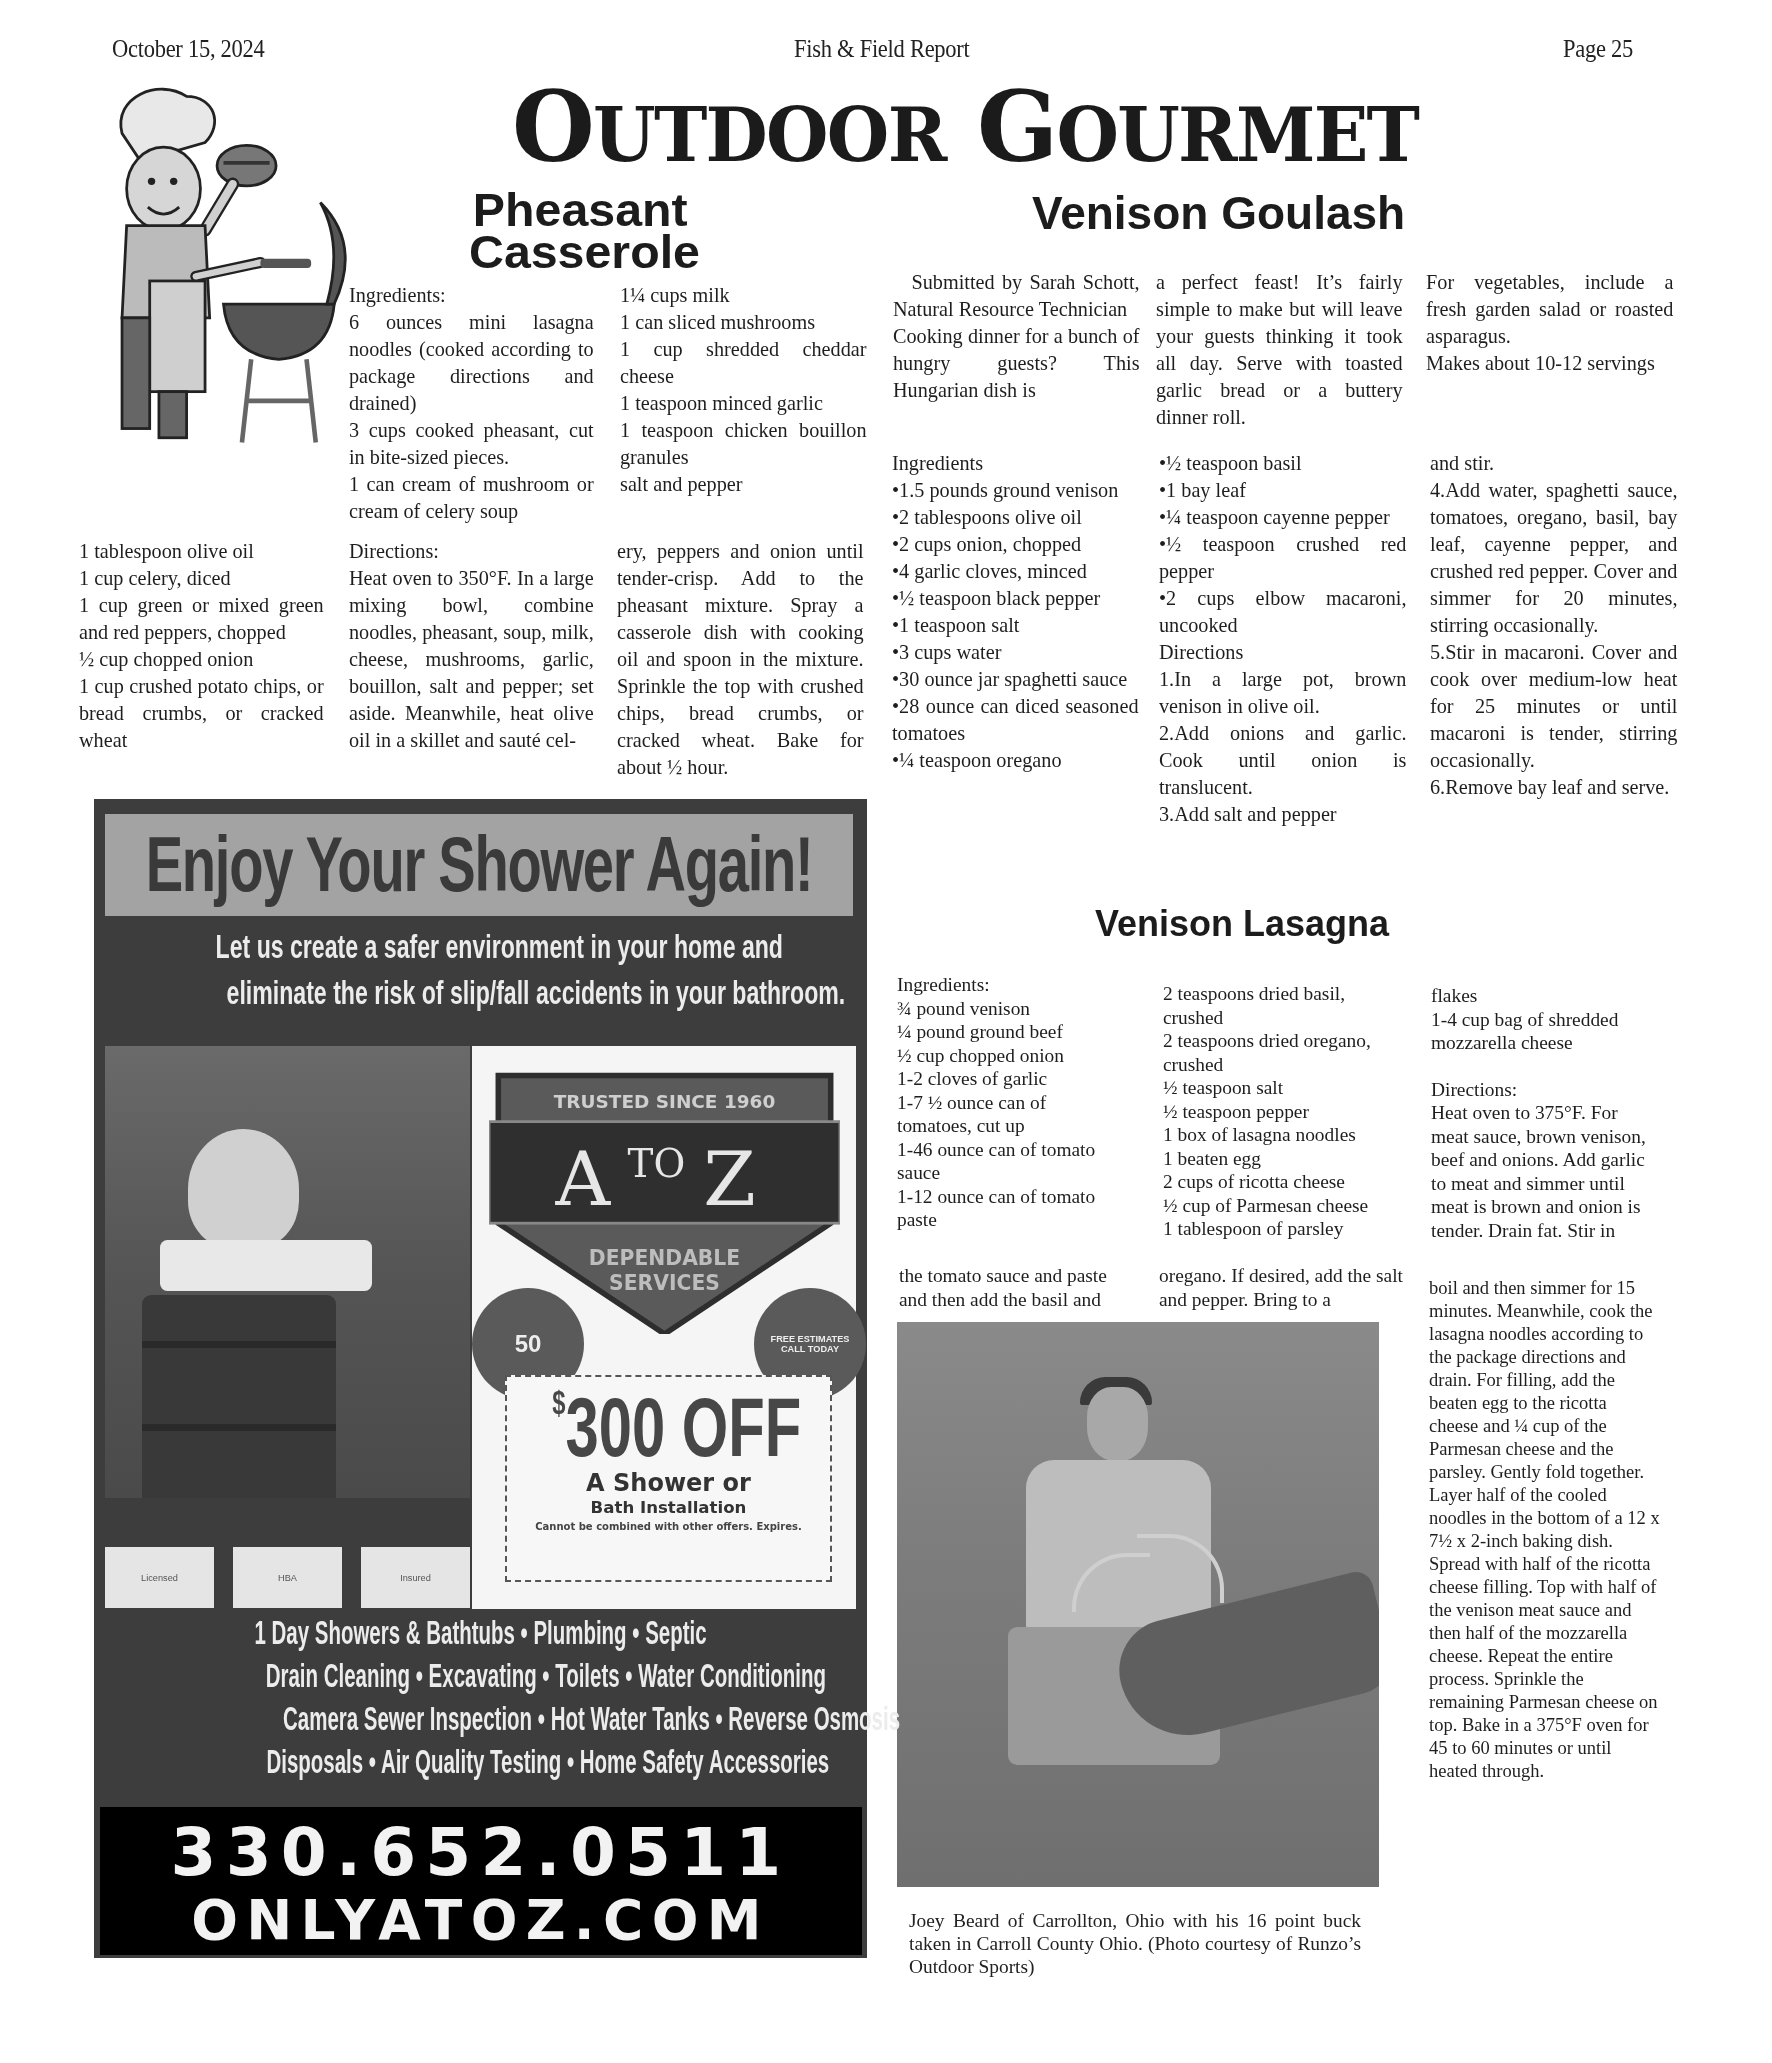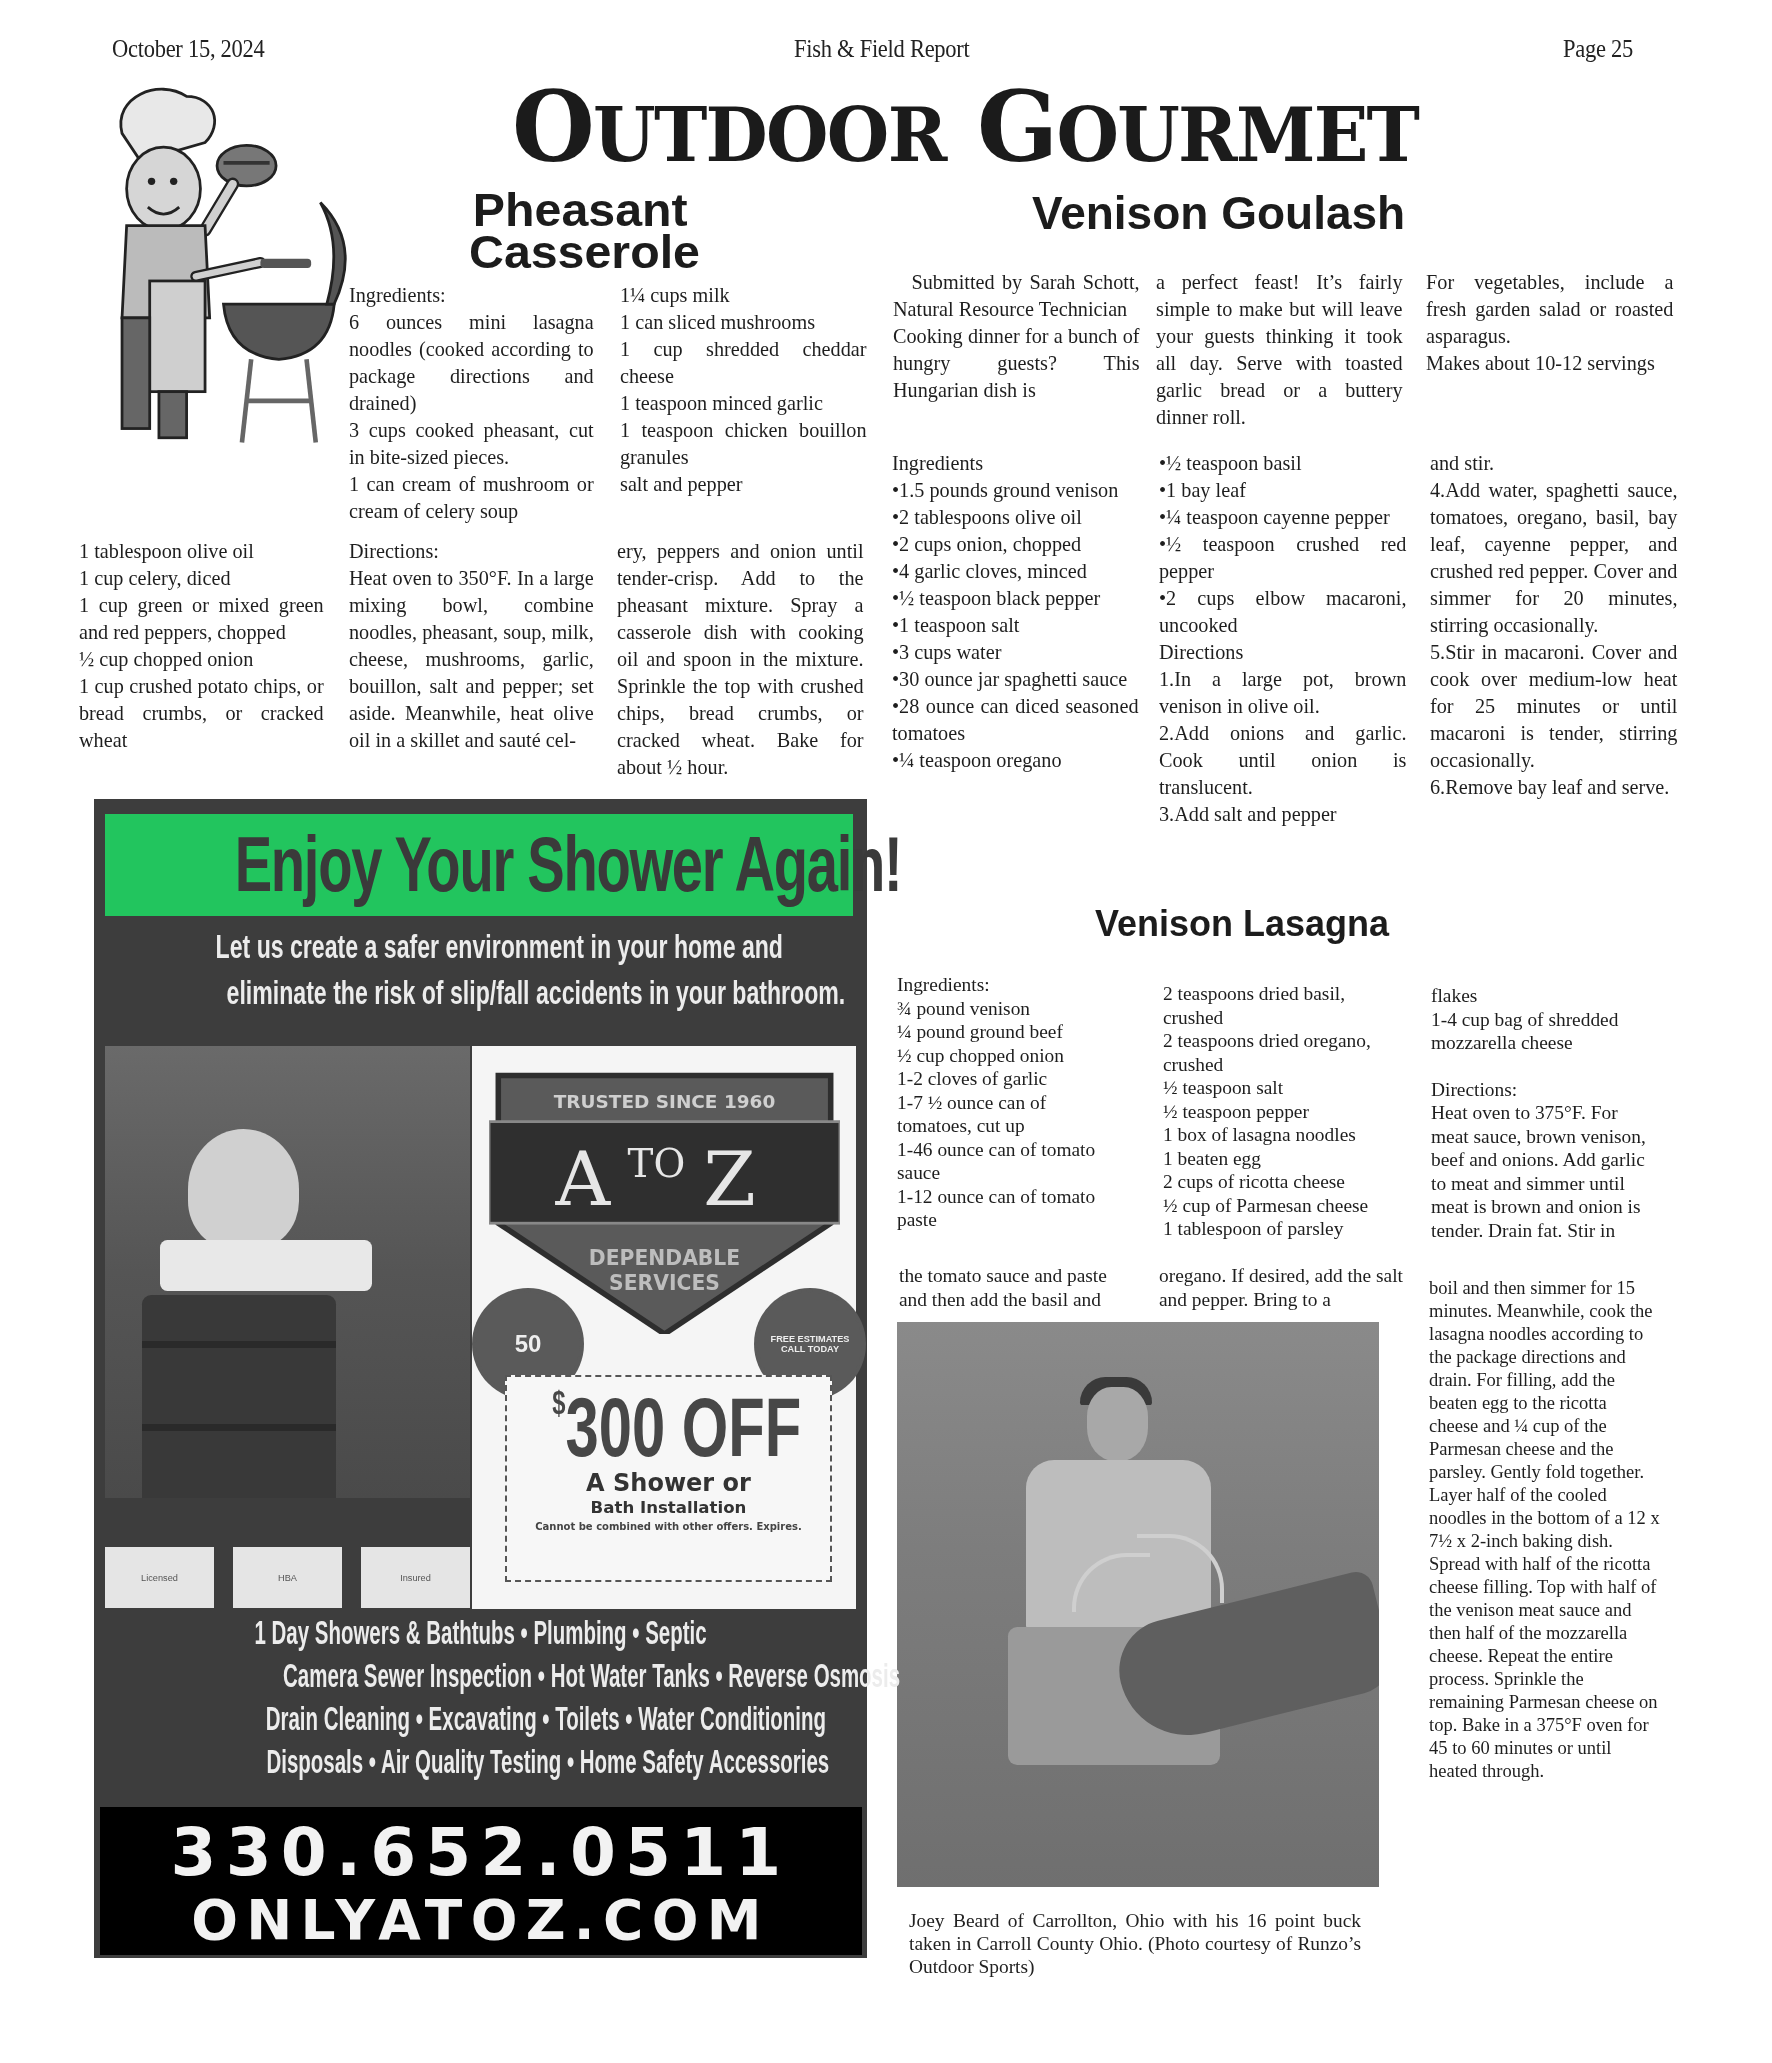--- a/index.html
+++ b/index.html
@@ -11,21 +11,21 @@
   .rtitle { font-family: "Liberation Sans", sans-serif; font-weight: bold; color: #1c1c1c; line-height: 1; white-space: nowrap; }
   .col { font-family: "Liberation Serif", serif; font-size: 22px; line-height: 27px; color: #1e1e1e; }
   .col.just { text-align: justify; }
   .col.cond { transform: scaleX(0.92); transform-origin: left top; }
   .col p { margin: 0; }
   .lcol { font-family: "Liberation Serif", serif; font-size: 19.4px; line-height: 23.5px; color: #1e1e1e; }
   .lcol p { margin: 0; }
   .lcol .gap { height: 23px; }
   
   .ad { left: 94px; top: 799px; width: 773px; height: 1159px; background: #3d3d3d; }
-  .ad-head { position: absolute; left: 11px; top: 14.8px; width: 748px; height: 102px; background: #22c55e; display: flex; align-items: center; justify-content: flex-start; }
+  .ad-head { position: absolute; left: 11px; top: 14.8px; width: 748px; height: 102px; background: #a3a3a3; display: flex; align-items: center; justify-content: center; }
   .ad-head span { font-family: "Liberation Sans", sans-serif; font-weight: bold; font-size: 78px; color: #3a3a3a; transform: scaleX(0.72); white-space: nowrap; letter-spacing: -1.8px; }
   .ad-sub { position: absolute; left: 0; width: 773px; text-align: center; font-family: "Liberation Sans", sans-serif; font-weight: bold; color: #ececec; font-size: 33px; white-space: nowrap; }
   .ad-sub span { display: inline-block; transform: scaleX(0.7); }
   .ad-photo { position: absolute; left: 11px; top: 247px; width: 365px; height: 452px; background: linear-gradient(180deg,#6a6a6a 0%,#555 50%,#4a4a4a 100%); overflow: hidden; }
   .ad-photo .woman { position: absolute; left: 83px; top: 83px; width: 111px; height: 120px; border-radius: 50% 50% 40% 40%; background: #d0d0d0; }
   .ad-photo .towel { position: absolute; left: 55px; top: 194px; width: 212px; height: 51px; background: #e8e8e8; border-radius: 7.4px; }
   .ad-photo .barrel { position: absolute; left: 37px; top: 249px; width: 194px; height: 203px; background: #393939; border-radius: 9.2px 9.2px 0 0; }
   .ad-photo .barrel::before, .ad-photo .barrel::after { content: ""; position: absolute; left: 0; right: 0; height: 7.4px; background: #2a2a2a; }
   .ad-photo .barrel::before { top: 46px; }
   .ad-photo .barrel::after { top: 129px; }
@@ -272,22 +272,22 @@
     <div class="coupon">
       <div class="big"><sup>$</sup><span>300 OFF</span></div>
       <div class="mid">A Shower or</div>
       <div class="mid" style="font-size:16.6px; margin-top:5.5px;">Bath Installation</div>
       <div class="small">Cannot be combined with other offers. Expires.</div>
     </div>
   </div>
 
   <div class="services">
     <div><span>1 Day Showers &amp; Bathtubs • Plumbing • Septic</span></div>
+    <div><span>Drain Cleaning • Excavating • Toilets • Water Conditioning</span></div>
     <div><span>Camera Sewer Inspection • Hot Water Tanks • Reverse Osmosis</span></div>
-    <div><span>Drain Cleaning • Excavating • Toilets • Water Conditioning</span></div>
     <div><span>Disposals • Air Quality Testing • Home Safety Accessories</span></div>
   </div>
 
   <div class="phonebox">
     <div class="phone" style="top:7.4px; font-size:66px; letter-spacing:9.2px;">330.652.0511</div>
     <div class="phone" style="top:81px; font-size:55px; letter-spacing:8.3px;">ONLYATOZ.COM</div>
   </div>
 </div>
 
 

